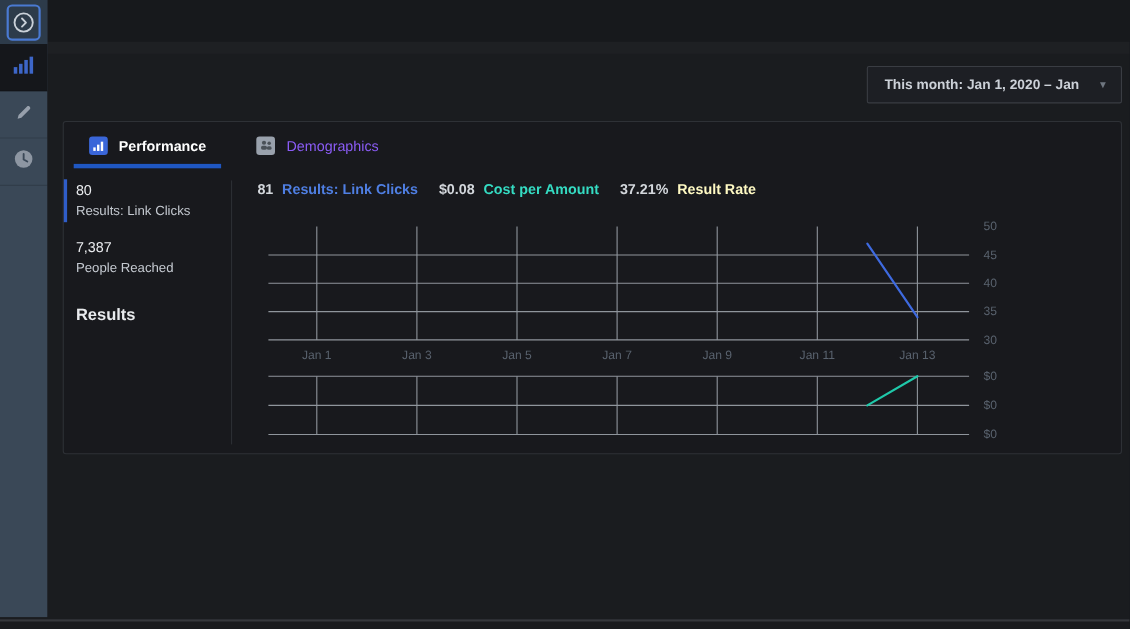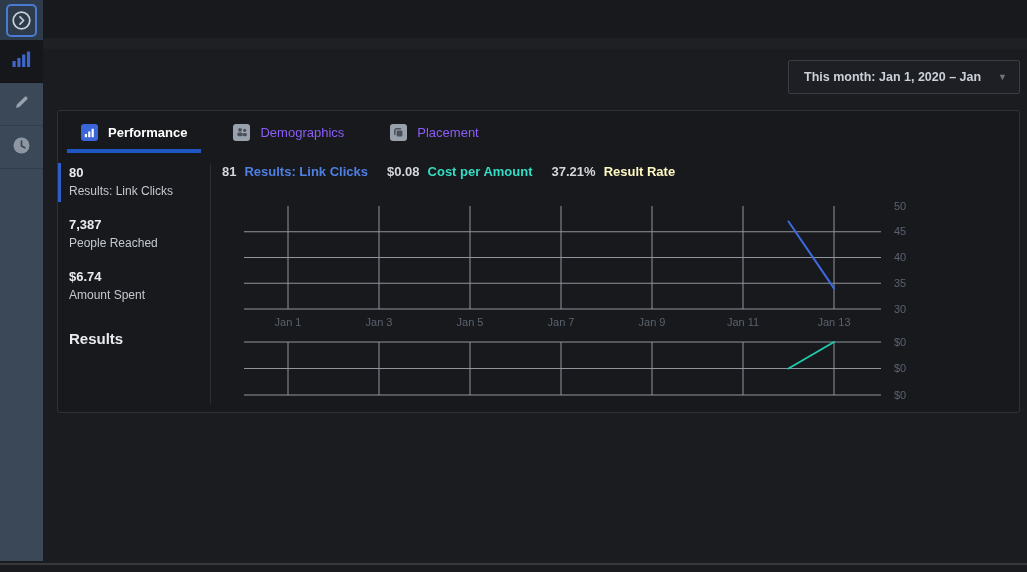--- a/index.html
+++ b/index.html
@@ -30,26 +30,26 @@
   .tab.active { color:#ffffff; font-weight:bold; }
   .tab.active::after { content:''; position:absolute; left:0; right:0; bottom:0; height:4px; background:#1f57c2; }
   .ticon { width:17px; height:17px; border-radius:3px; display:flex; align-items:center; justify-content:center; flex:none; }
   .ticon-blue { background:#3a66d9; }
   .ticon-gray { background:#99a1ac; }
 
   .card-body { position:relative; height:260px; }
   .metrics { position:absolute; left:0; top:10px; width:160px; }
   .metric { position:relative; padding:2px 0 4px 11px; margin-bottom:13px; cursor:pointer; }
   .metric.selected::before { content:''; position:absolute; left:0; top:0; bottom:0; width:3px; background:#2f5dc9; }
-  .mv { font-size:13px; font-weight:bold; color:#e9ebee; margin-bottom:4px; }
+  .mv { font-size:13px; font-weight:normal; color:#e9ebee; margin-bottom:4px; }
   .ml { font-size:12px; color:#c4c9d0; }
   .custom { padding-left:11px; font-size:15px; font-weight:bold; color:#e9ebee; margin-top:24px; cursor:pointer; }
   .vdivider { position:absolute; left:152px; top:11px; height:240px; width:1px; background:#2b2e33; }
 
-  .summary { position:absolute; left:164px; top:11px; display:flex; align-items:baseline; font-size:13px; font-weight:bold; white-space:nowrap; }
+  .summary { position:absolute; left:176px; top:11px; display:flex; align-items:baseline; font-size:13px; font-weight:bold; white-space:nowrap; }
   .sv { color:#d3d7dc; margin-right:8px; }
   .sl { margin-right:19px; }
   .c-blue { color:#4f7fe3; }
   .c-teal { color:#35dcc3; }
   .c-gray { color:#fef9c3; }
 
   .chart-svg { position:absolute; left:183px; }
   #chart1 { top:48px; }
   #chart2 { top:183px; }
 
@@ -122,44 +122,31 @@
         <span class="ticon ticon-gray">
           <svg width="12" height="12" viewBox="0 0 12 12">
             <circle cx="4" cy="3.8" r="1.9" fill="#4a5158"></circle>
             <circle cx="8.7" cy="4.3" r="1.6" fill="#4a5158"></circle>
             <rect x="1.3" y="6.4" width="5.4" height="3.8" rx="1.6" fill="#4a5158"></rect>
             <rect x="6.6" y="7" width="4.3" height="3.2" rx="1.5" fill="#4a5158"></rect>
           </svg>
         </span>
         <span>Demographics</span>
       </div>
-      <div class="tab">
-        <span class="ticon ticon-gray">
-          <svg width="13" height="13" viewBox="0 0 13 13">
-            <path d="M8.5 2.8 H4.6 C3.6 2.8 2.8 3.6 2.8 4.6 V8.5" stroke="#4a5158" stroke-width="1.5" fill="none" stroke-linecap="round"></path>
-            <rect x="4.6" y="4.6" width="5.8" height="5.8" rx="1" fill="#4a5158"></rect>
-          </svg>
-        </span>
-        <span>Placement</span>
-      </div>
     </div>
 
     <div class="card-body">
       <div class="metrics">
         <div class="metric selected">
           <div class="mv">80</div>
           <div class="ml">Results: Link Clicks</div>
         </div>
         <div class="metric">
           <div class="mv">7,387</div>
           <div class="ml">People Reached</div>
-        </div>
-        <div class="metric">
-          <div class="mv">$6.74</div>
-          <div class="ml">Amount Spent</div>
         </div>
         <div class="custom">Results</div>
       </div>
 
       <div class="vdivider"></div>
 
       <div class="summary">
         <span class="sv">81</span>
         <span class="sl c-blue">Results: Link Clicks</span>
         <span class="sv">$0.08</span>

